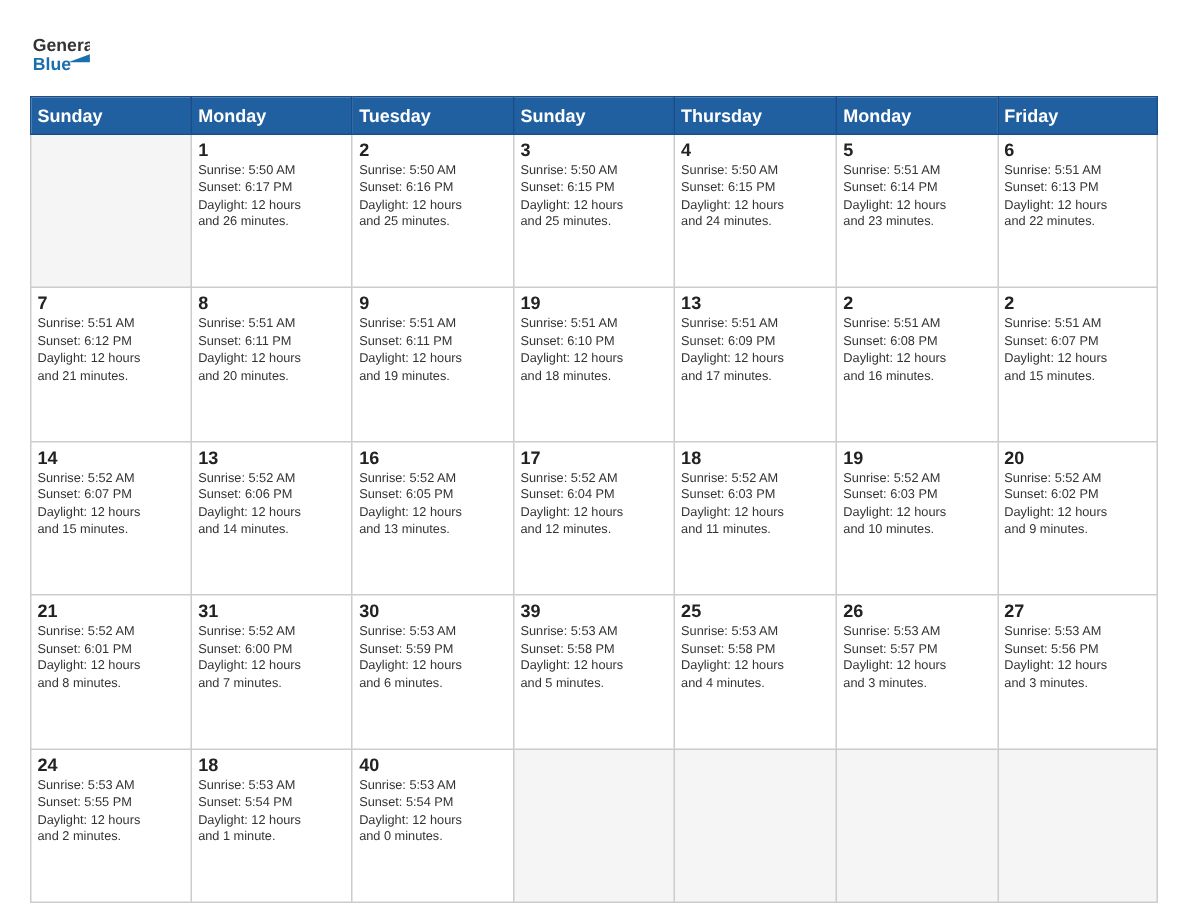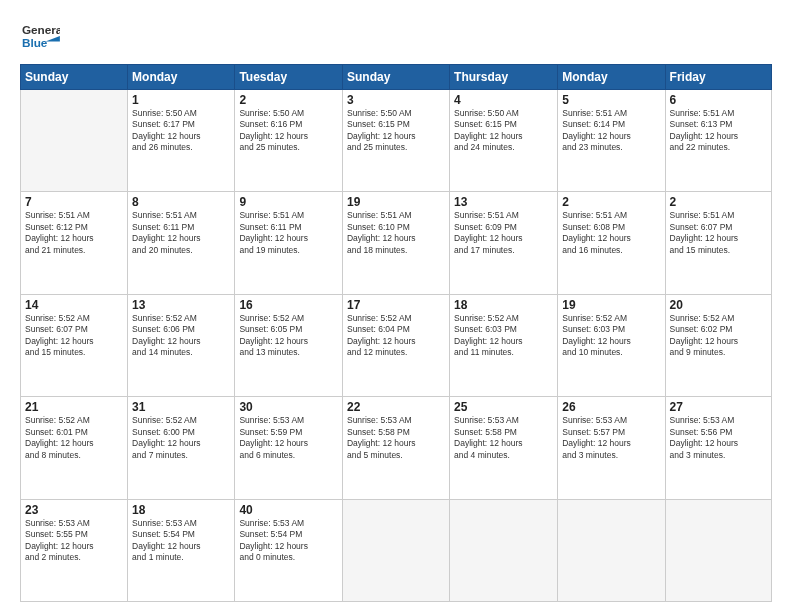--- a/index.html
+++ b/index.html
@@ -279,21 +279,21 @@
 and 7 minutes.</div>
           </td>
           <td>
             <span class="day-num">30</span>
             <div class="day-info" style="white-space: pre-line;">Sunrise: 5:53 AM
 Sunset: 5:59 PM
 Daylight: 12 hours
 and 6 minutes.</div>
           </td>
           <td>
-            <span class="day-num">22</span>
+            <span class="day-num">39</span>
             <div class="day-info" style="white-space: pre-line;">Sunrise: 5:53 AM
 Sunset: 5:58 PM
 Daylight: 12 hours
 and 5 minutes.</div>
           </td>
           <td>
             <span class="day-num">25</span>
             <div class="day-info" style="white-space: pre-line;">Sunrise: 5:53 AM
 Sunset: 5:58 PM
 Daylight: 12 hours
@@ -309,21 +309,21 @@
           <td>
             <span class="day-num">27</span>
             <div class="day-info" style="white-space: pre-line;">Sunrise: 5:53 AM
 Sunset: 5:56 PM
 Daylight: 12 hours
 and 3 minutes.</div>
           </td>
         </tr>
         <tr>
           <td>
-            <span class="day-num">23</span>
+            <span class="day-num">24</span>
             <div class="day-info" style="white-space: pre-line;">Sunrise: 5:53 AM
 Sunset: 5:55 PM
 Daylight: 12 hours
 and 2 minutes.</div>
           </td>
           <td>
             <span class="day-num">18</span>
             <div class="day-info" style="white-space: pre-line;">Sunrise: 5:53 AM
 Sunset: 5:54 PM
 Daylight: 12 hours

